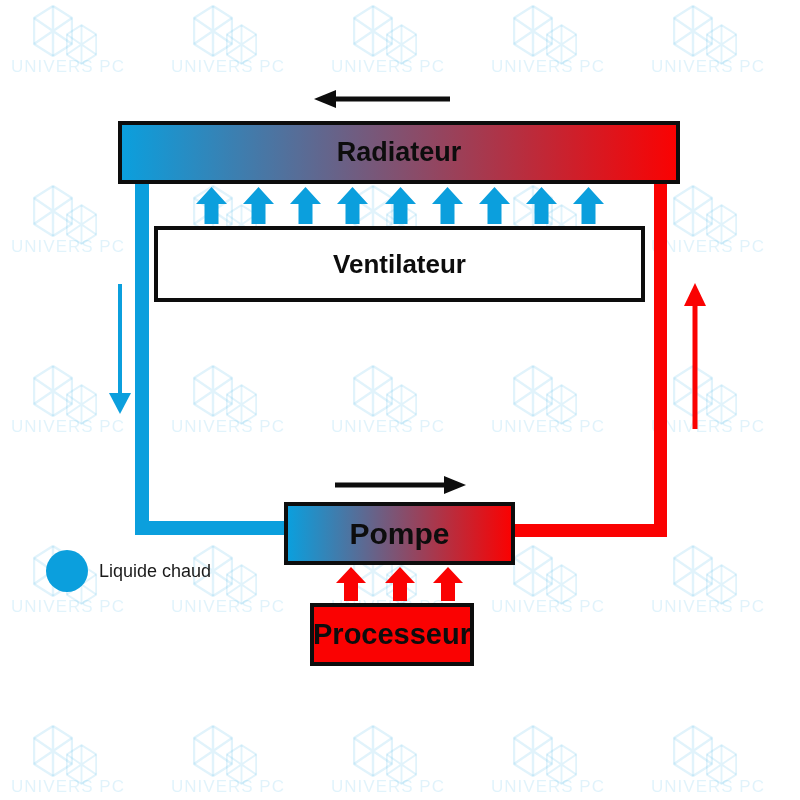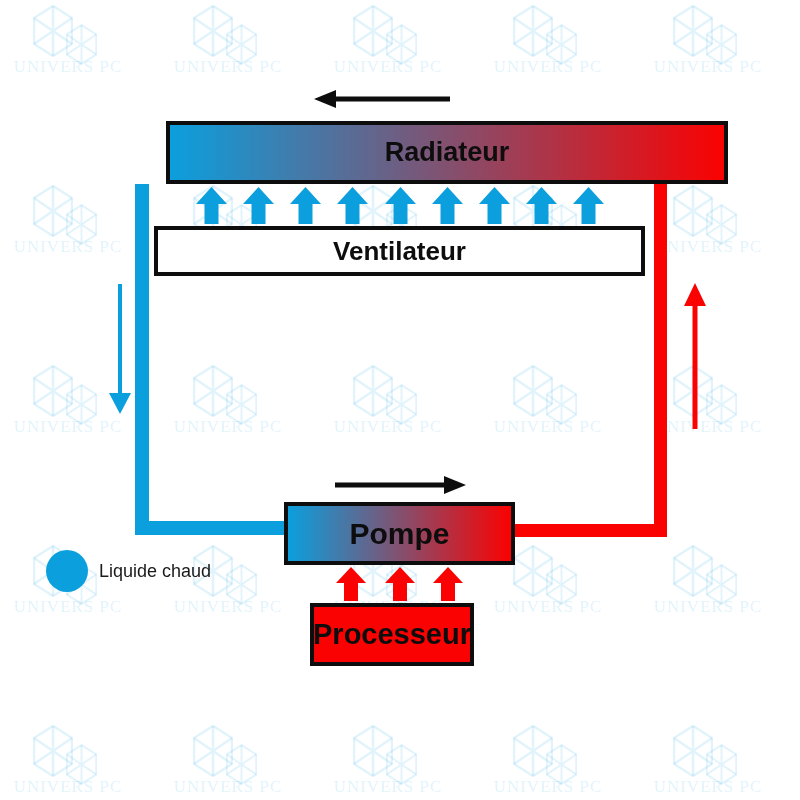--- a/index.html
+++ b/index.html
@@ -1,38 +1,38 @@
 <!DOCTYPE html>
 <html style="--cold: #0B9FDD; --hot: #FA0202; --wm-text: rgba(11,159,221,0.12);"><head>
 <meta charset="utf-8">
 <style>
   html,body{margin:0;padding:0;background:#fff;}
   .canvas{position:relative;width:800px;height:800px;background:#ffffff;overflow:hidden;
           font-family:"Liberation Sans",sans-serif;}
   
-  .wm-layer{position:absolute;inset:0;z-index:0;font-family:Liberation Serif, serif;}
+  .wm-layer{position:absolute;inset:0;z-index:0;}
   .wm-tile{position:absolute;}
   .wm-cube{position:absolute;}
   .wm-text{position:absolute;width:118px;text-align:center;font-size:17px;letter-spacing:1px;
            color:var(--wm-text);white-space:nowrap;font-weight:400;}
   
   .title{position:absolute;left:0;right:0;top:34px;margin:0;text-align:center;
          font-size:31px;font-weight:500;letter-spacing:.3px;color:#0d0d0d;z-index:5;}
   
   .pipe{position:absolute;z-index:1;}
   .pipe.cold{background:var(--cold);}
   .pipe.hot{background:var(--hot);}
   
   .box{position:absolute;z-index:3;border:4px solid #0d0d0d;box-sizing:border-box;
        display:flex;align-items:center;justify-content:center;color:#0d0d0d;font-weight:700;}
   .box.gradient{background:linear-gradient(90deg,var(--cold),var(--hot));}
   .box.white{background:#ffffff;}
   .box.hot-solid{background:var(--hot);}
-  .radiator{left:118px;top:121px;width:562px;height:63px;font-size:27px;margin-left:48px;}
-  .fan{left:154px;top:226px;width:491px;height:50px;font-size:26px;}
+  .radiator{left:118px;top:121px;width:562px;height:63px;font-size:27px;}
+  .fan{left:154px;top:226px;width:491px;height:76px;font-size:26px;}
   .pump{left:284px;top:502px;width:231px;height:63px;font-size:30px;}
   .cpu{left:310px;top:603px;width:164px;height:63px;font-size:29px;}
   
   .arrow-svg{position:absolute;z-index:2;}
   .fan-arrows{position:absolute;left:196px;top:187px;width:408px;height:37px;z-index:2;
               display:flex;justify-content:space-between;}
   .cpu-arrows{position:absolute;left:336px;top:567px;width:127px;height:34px;z-index:2;
               display:flex;justify-content:space-between;}
   
   .legend{position:absolute;left:46px;top:550px;z-index:4;}

